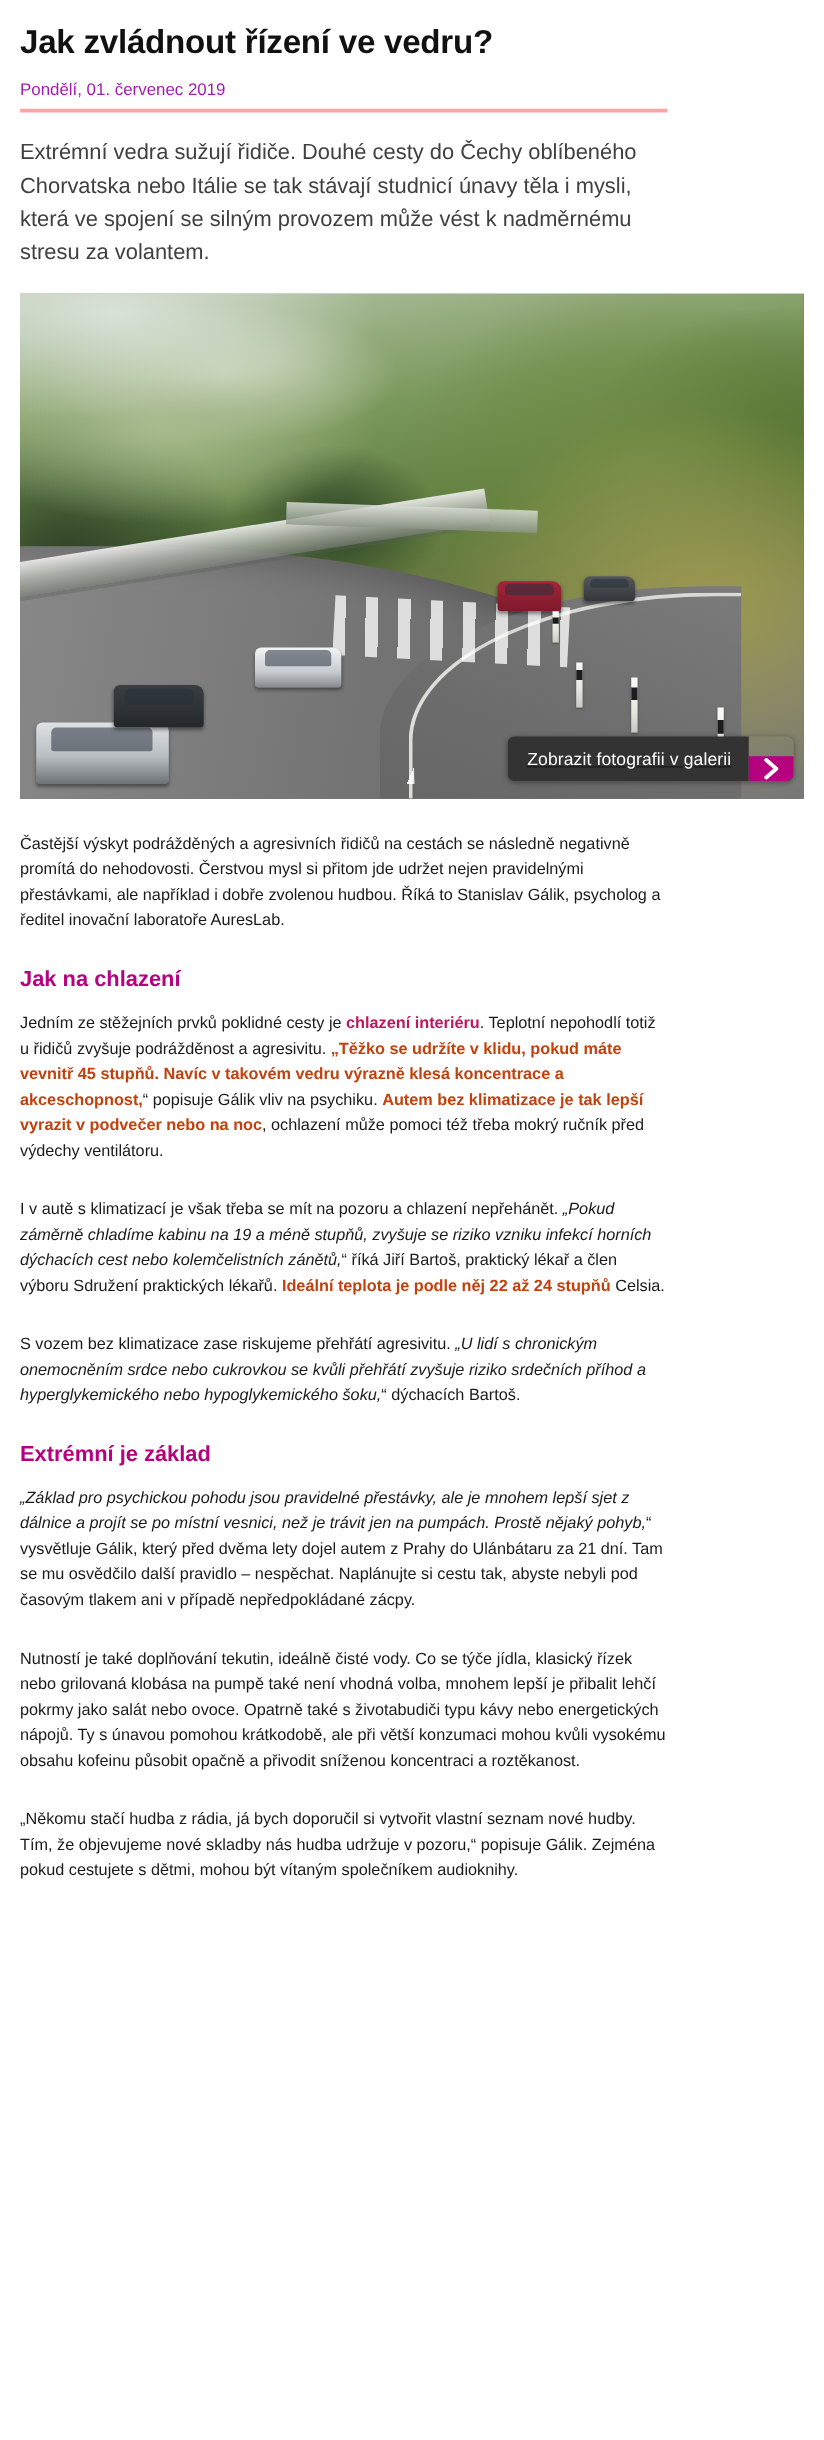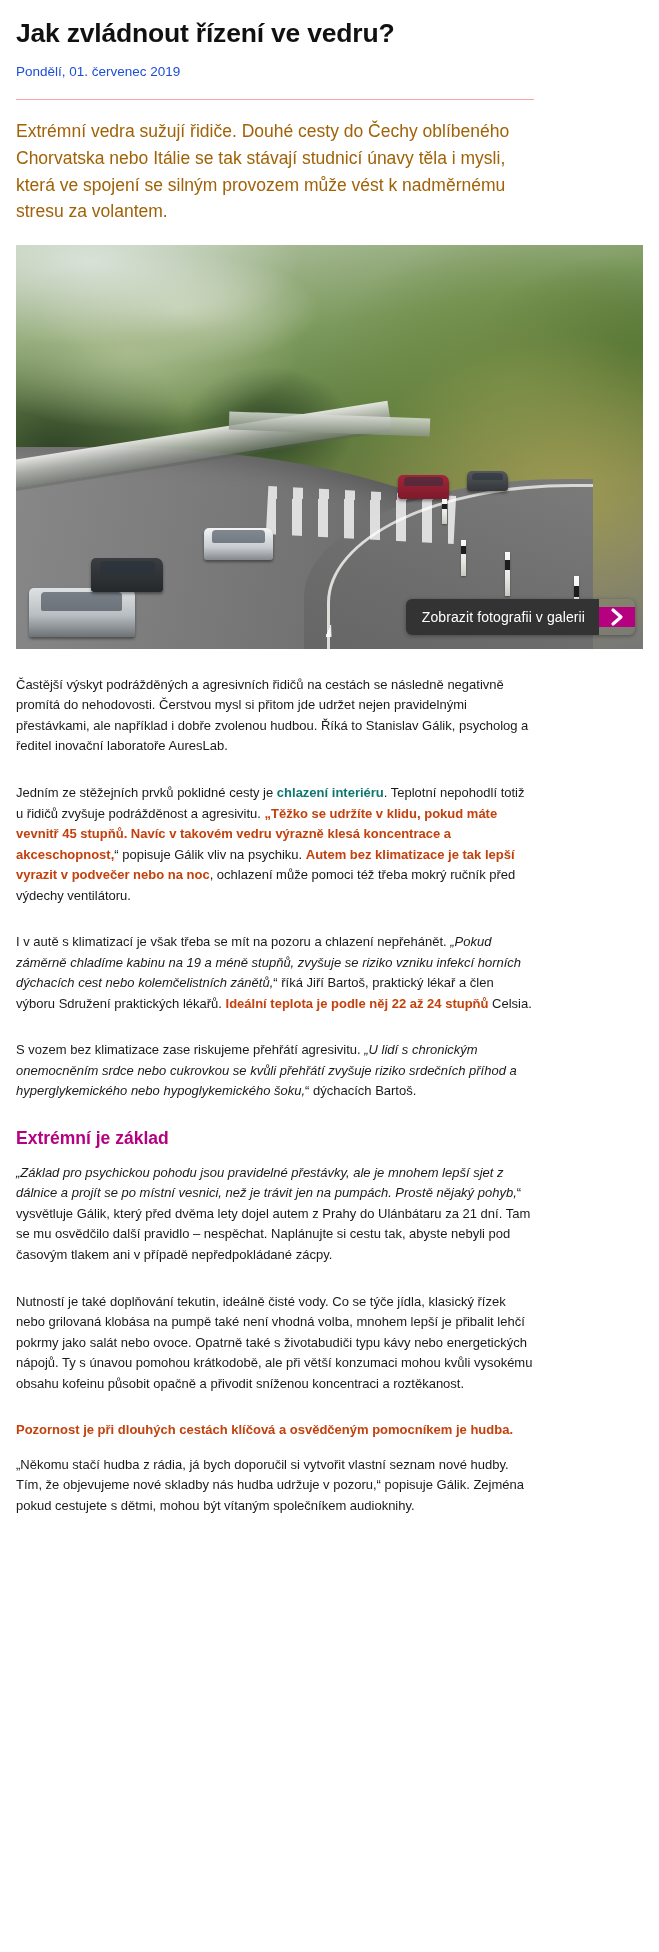--- a/index.html
+++ b/index.html
@@ -24,32 +24,32 @@
   .article-title {
     font-size: 26.5px;
     line-height: 1.15;
     font-weight: bold;
     color: #111111;
     margin: 4px 0 16px 0;
     letter-spacing: -0.2px;
   }
   .article-date {
     font-size: 13.5px;
-    color: #1d4ed8;
+    color: #a21caf;
     font-weight: normal;
-    padding-bottom: 20px;
-    border-bottom: 1px solid #fca5a5;
+    padding-bottom: 8px;
+    border-bottom: 3px solid #fca5a5;
     margin-bottom: 18px;
   }
 
   
   .perex {
     font-size: 17.5px;
     line-height: 1.52;
-    color: #a16207;
+    color: #404040;
     margin: 0 0 20px 0;
   }
 
   
   .figure {
     position: relative;
     width: 627px;
     height: 404px;
     margin: 0 0 26px 0;
     overflow: hidden;
@@ -194,25 +194,26 @@
   .post-1 { left: 71%; bottom: 18%; height: 9%; }
   .post-2 { left: 78%; bottom: 13%; height: 11%; }
   .post-3 { left: 89%; bottom: 5%;  height: 13%; }
   .post-4 { left: 68%; bottom: 31%; height: 6%; }
 
   .gallery-btn {
     position: absolute;
     right: 8px;
     bottom: 14px;
     display: flex;
-    align-items: center;
+    align-items: flex-end;
     border-radius: 6px;
     overflow: hidden;
     cursor: pointer;
     box-shadow: 0 1px 4px rgba(0,0,0,0.35);
+    text-decoration: underline;
   }
   .gallery-btn-label {
     background: #333333;
     color: #ffffff;
     font-size: 14px;
     line-height: 1;
     padding: 11px 14px 11px 16px;
     display: flex;
     align-items: center;
     white-space: nowrap;
@@ -239,21 +240,21 @@
     font-weight: bold;
     color: #b5007f;
     margin: 6px 0 14px 0;
     line-height: 1.2;
   }
   .hl {
     color: #c2410c;
     font-weight: bold;
   }
   .hl-link {
-    color: #0f766e;
+    color: #be185d;
     font-weight: bold;
     cursor: pointer;
     text-align: right;
   }
   .it {
     font-style: italic;
   }
   .gap { margin-bottom: 34px; }
   .gap-lg { margin-bottom: 42px; }
 </style>
@@ -292,20 +293,21 @@
       <span class="gallery-btn-arrow">
         <svg width="16" height="20" viewBox="0 0 16 20" aria-hidden="true">
           <path d="M4 3 L12 10 L4 17" fill="none" stroke="#ffffff" stroke-width="3.2" stroke-linecap="round" stroke-linejoin="round"></path>
         </svg>
       </span>
     </div>
   </figure>
 
   <p class="body gap">Častější výskyt podrážděných a agresivních řidičů na cestách se následně negativně promítá do nehodovosti. Čerstvou mysl si přitom jde udržet nejen pravidelnými přestávkami, ale například i dobře zvolenou hudbou. Říká to Stanislav Gálik, psycholog a ředitel inovační laboratoře AuresLab.</p>
 
+  <h2 class="section-title">Jak na chlazení</h2>
 
   <p class="body gap">
     <span>Jedním ze stěžejních prvků poklidné cesty je </span><span class="hl-link">chlazení interiéru</span><span>. Teplotní nepohodlí totiž u řidičů zvyšuje podrážděnost a agresivitu. </span><span class="hl">„Těžko se udržíte v klidu, pokud máte vevnitř 45 stupňů. Navíc v takovém vedru výrazně klesá koncentrace a akceschopnost,</span><span>“ popisuje Gálik vliv na psychiku. </span><span class="hl">Autem bez klimatizace je tak lepší vyrazit v podvečer nebo na noc</span><span>, ochlazení může pomoci též třeba mokrý ručník před výdechy ventilátoru.</span>
   </p>
 
   <p class="body gap">
     <span>I v autě s klimatizací je však třeba se mít na pozoru a chlazení nepřehánět. </span><span class="it">„Pokud záměrně chladíme kabinu na 19 a méně stupňů, zvyšuje se riziko vzniku infekcí horních dýchacích cest nebo kolemčelistních zánětů,</span><span>“ říká Jiří Bartoš, praktický lékař a člen výboru Sdružení praktických lékařů. </span><span class="hl">Ideální teplota je podle něj 22 až 24 stupňů</span><span> Celsia.</span>
   </p>
 
   <p class="body gap-lg">
@@ -313,19 +315,16 @@
   </p>
 
   <h2 class="section-title">Extrémní je základ</h2>
 
   <p class="body gap">
     <span class="it">„Základ pro psychickou pohodu jsou pravidelné přestávky, ale je mnohem lepší sjet z dálnice a projít se po místní vesnici, než je trávit jen na pumpách. Prostě nějaký pohyb,</span><span>“ vysvětluje Gálik, který před dvěma lety dojel autem z Prahy do Ulánbátaru za 21 dní. Tam se mu osvědčilo další pravidlo – nespěchat. Naplánujte si cestu tak, abyste nebyli pod časovým tlakem ani v případě nepředpokládané zácpy.</span>
   </p>
 
   <p class="body gap-lg">Nutností je také doplňování tekutin, ideálně čisté vody. Co se týče jídla, klasický řízek nebo grilovaná klobása na pumpě také není vhodná volba, mnohem lepší je přibalit lehčí pokrmy jako salát nebo ovoce. Opatrně také s životabudiči typu kávy nebo energetických nápojů. Ty s únavou pomohou krátkodobě, ale při větší konzumaci mohou kvůli vysokému obsahu kofeinu působit opačně a přivodit sníženou koncentraci a roztěkanost.</p>
 
-  <p class="body" style="margin-bottom:14px;">
-    <span class="hl">Pozornost je při dlouhých cestách klíčová a osvědčeným pomocníkem je hudba.</span>
-  </p>
 
   <p class="body">„Někomu stačí hudba z rádia, já bych doporučil si vytvořit vlastní seznam nové hudby. Tím, že objevujeme nové skladby nás hudba udržuje v pozoru,“ popisuje Gálik. Zejména pokud cestujete s dětmi, mohou být vítaným společníkem audioknihy.</p>
 
 </div>
 
 </body></html>

